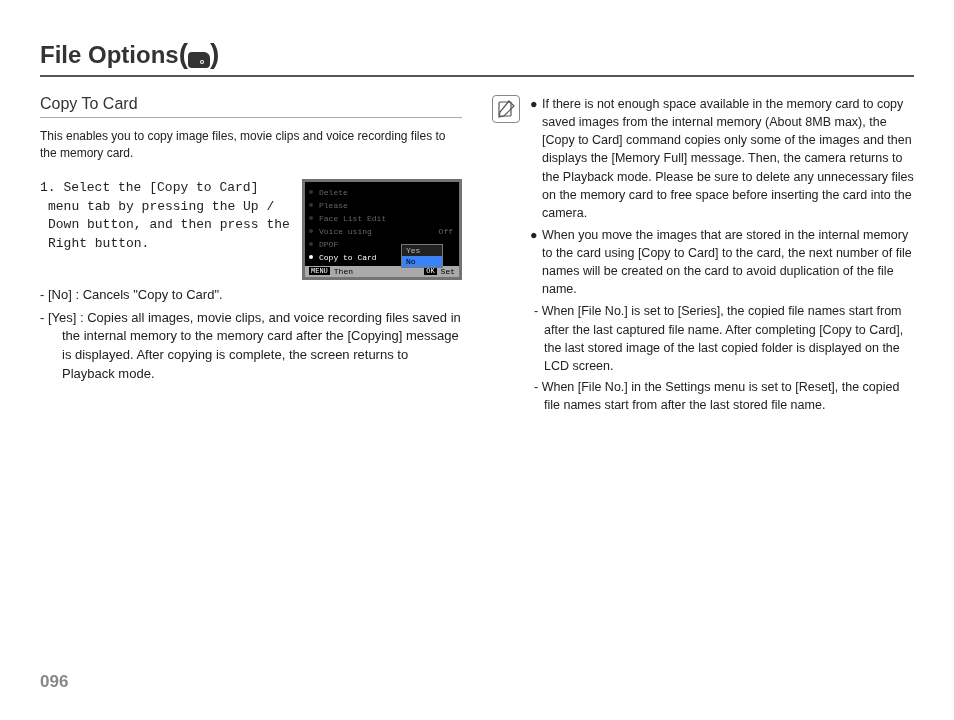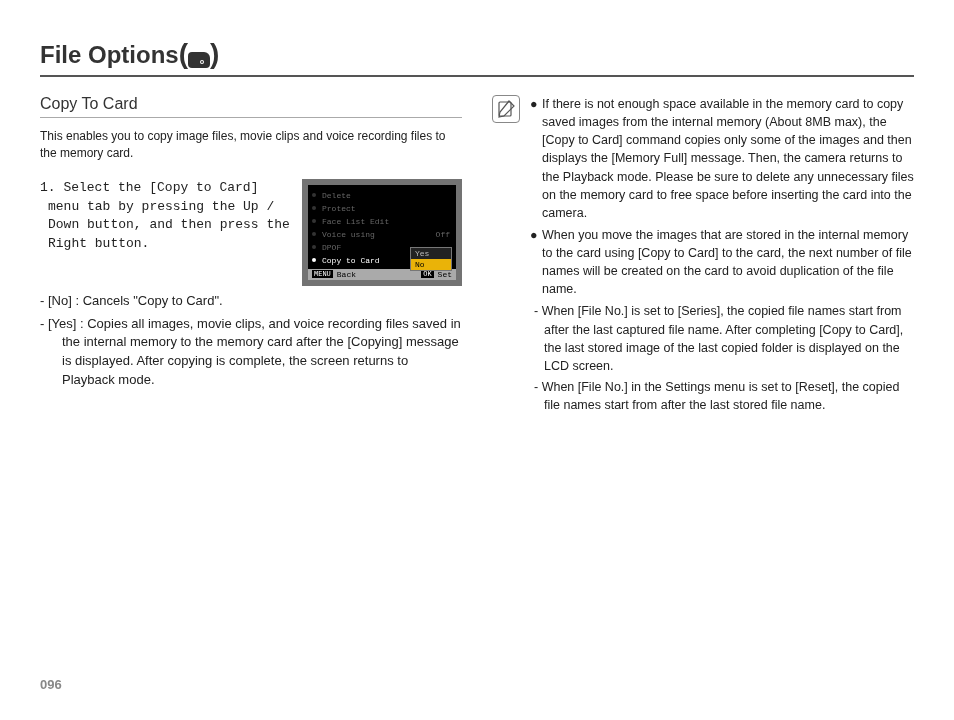--- a/index.html
+++ b/index.html
@@ -12,43 +12,43 @@
   .title-icon svg { display:block; }
   .columns { display: flex; gap: 30px; }
   .col { flex: 1 1 0; }
   .subhead { font-size: 16px; color: #333; padding-bottom: 4px; border-bottom: 1px solid #aaa; margin-bottom: 10px; }
   .intro { font-size: 12px; line-height: 1.45; margin-bottom: 16px; }
   .steps-wrap { display: flex; gap: 12px; align-items: flex-start; font-family: Liberation Mono, monospace; }
   .steps { font-size: 13px; line-height: 1.45; flex: 1 1 auto; }
   .step { margin-left: 8px; text-indent: -8px; margin-bottom: 8px; }
   .step .num { }
   .substep { margin-left: 22px; text-indent: -22px; margin-bottom: 4px; }
-  .lcd { width: 160px; flex: 0 0 160px; font-size: 8px; color: #bbb; background: #000; border: 6px solid #737373; }
+  .lcd { width: 160px; flex: 0 0 160px; font-size: 8px; color: #bbb; background: #000; border: 3px solid #737373; }
   .lcd-body { padding: 4px 0 2px 0; }
   .lcd-row { display:flex; align-items:center; height: 13px; padding: 0 6px 0 4px; position: relative; }
   .lcd-row .dot { width:4px; height:4px; border-radius:50%; background:#555; margin-right:6px; flex:0 0 4px; }
   .lcd-row.dim { color:#666; }
   .lcd-row.dim .dot { background:#333; }
   .lcd-row.sel { color:#fff; }
   .lcd-row.sel .dot { background:#fff; }
   .lcd-row .val { margin-left:auto; }
-  .lcd-popup { position:absolute; right:4px; top:-7px; width:42px; background:#222; border:1px solid #777; font-size:8px; }
+  .lcd-popup { position:absolute; right:16px; top:-7px; width:42px; background:#222; border:1px solid #777; font-size:8px; }
   .lcd-popup .opt { padding:1px 4px; color:#bbb; }
-  .lcd-popup .opt.sel { background:#eab308; color:#000; }
+  .lcd-popup .opt.sel { background:#3b82f6; color:#000; }
   .lcd-foot { background:#aaa; color:#000; display:flex; align-items:center; font-size:8px; padding:1px 4px; gap:4px; }
   .lcd-foot .key { background:#000; color:#fff; padding:0 2px; font-size:7px; }
   .lcd-foot .spacer { flex:1; }
   .note-block { display:flex; gap:10px; }
   .note-icon { flex:0 0 28px; height:28px; border:1px solid #888; border-radius:4px; display:flex; align-items:center; justify-content:center; }
   .note-icon svg { display:block; }
   .notes { font-size: 12.5px; line-height: 1.45; flex:1; }
   .notes .bullet { display:flex; margin-bottom:4px; }
   .notes .bullet .bmark { flex:0 0 12px; }
   .notes .dash { margin-left: 14px; text-indent: -10px; margin-bottom:3px; }
-  .pagenum { position:absolute; left:40px; bottom:28px; font-size:13px; font-weight:700; color:#888; }
+  .pagenum { position:absolute; left:40px; bottom:28px; font-size:17px; font-weight:700; color:#888; }
 </style>
 </head>
 <body>
 
 <div class="page">
   <div class="title-row">
     <span class="title">File Options</span>
     <span class="title-paren">(</span>
     <span class="title-icon">
       <svg width="14" height="10" viewBox="0 0 14 10">
@@ -75,21 +75,21 @@
         </div>
 
         <div class="lcd">
           <div class="lcd-body">
             <div class="lcd-row dim">
                 <span class="dot"></span>
                 <span>Delete</span>
               </div>
             <div class="lcd-row dim">
                 <span class="dot"></span>
-                <span>Protect</span>
+                <span>Please</span>
               </div>
             <div class="lcd-row dim">
                 <span class="dot"></span>
                 <span>Face List Edit</span>
               </div>
             <div class="lcd-row dim">
                 <span class="dot"></span>
                 <span>Voice using</span>
                 <span class="val">Off</span>
               </div>
@@ -101,21 +101,21 @@
               <span class="dot"></span>
                 <span>Copy to Card</span>
               <div class="lcd-popup">
                 <div class="opt">Yes</div>
                 <div class="opt sel">No</div>
               </div>
             </div>
           </div>
           <div class="lcd-foot">
             <span class="key">MENU</span>
-            <span>Back</span>
+            <span>Then</span>
             <span class="spacer"></span>
             <span class="key">OK</span>
             <span>Set</span>
           </div>
         </div>
       </div>
 
       <div class="steps" style="margin-top:6px;">
         <div class="substep">
           <span>- [No]  :</span><span> Cancels "Copy to Card".</span>

